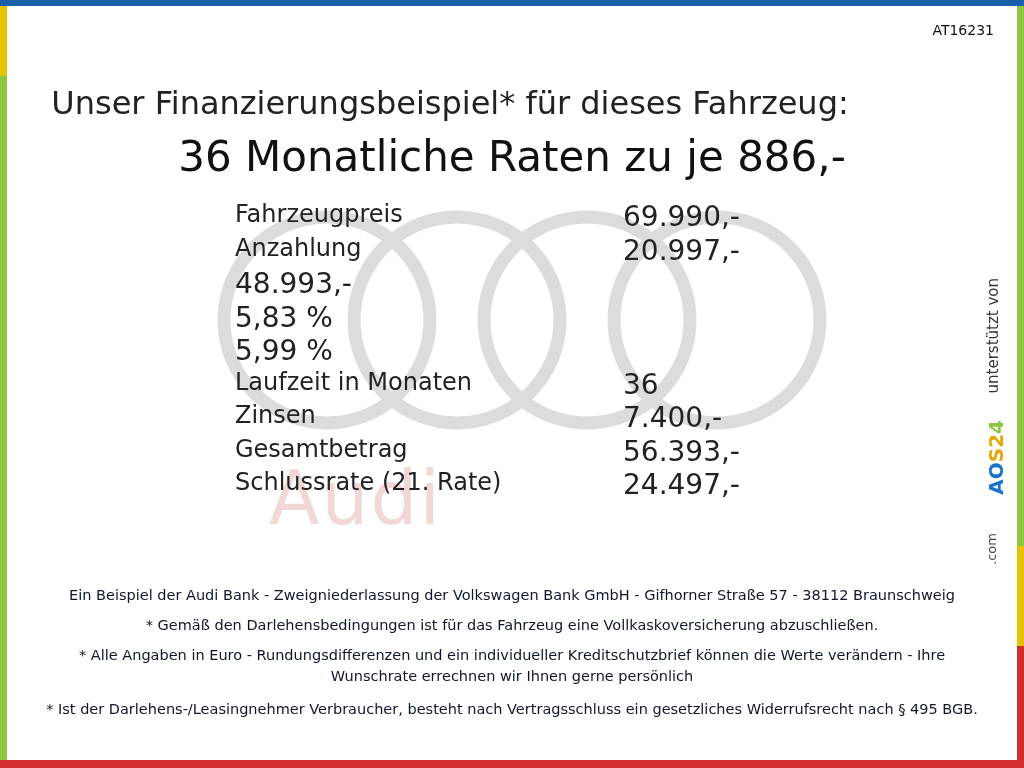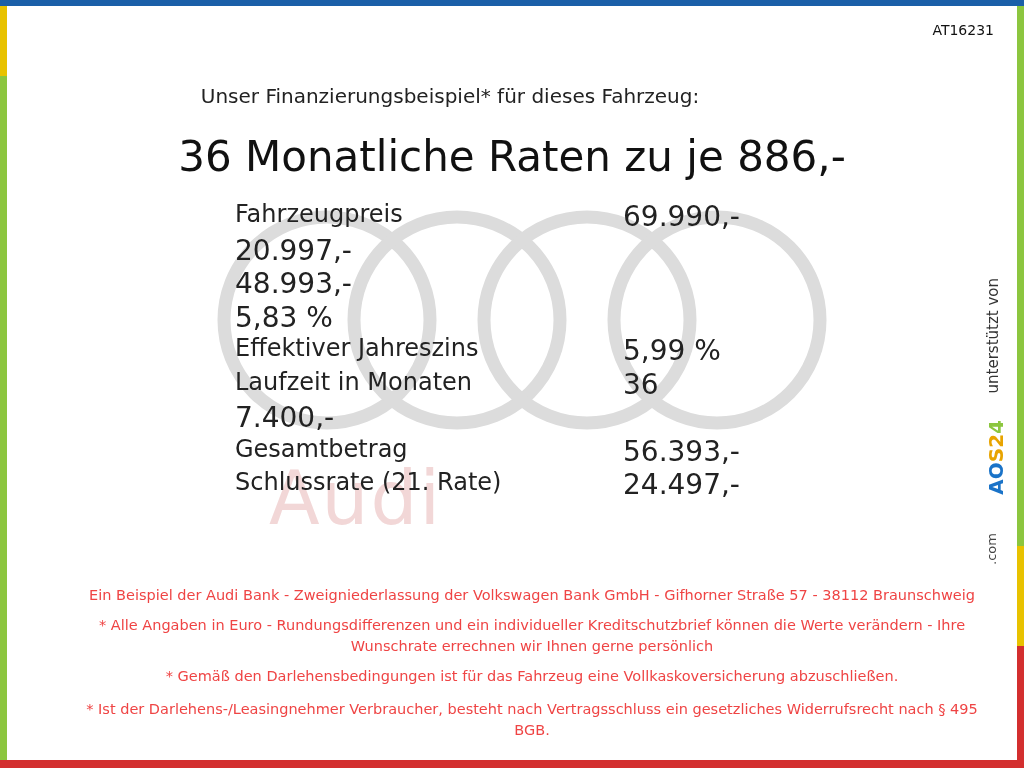--- a/index.html
+++ b/index.html
@@ -91,21 +91,21 @@
     color: #111;
     font-family: "DejaVu Sans", sans-serif;
   }
 
   .headline {
     position: absolute;
     top: 84px;
     left: 0;
     width: 900px;
     text-align: center;
-    font-size: 20px;
+    font-size: 32px;
     color: #222;
     font-weight: 400;
   }
   .subheadline {
     position: absolute;
     top: 132px;
     left: 0;
     width: 1024px;
     text-align: center;
     font-size: 42px;
@@ -139,24 +139,23 @@
 
   .footnotes {
     position: absolute;
     top: 585px;
     left: 40px;
     width: 944px;
     text-align: center;
   }
   .fn {
     font-size: 14.5px;
-    color: #ef4444;
+    color: #0f172a;
     line-height: 1.45;
     margin-bottom: 9px;
-    margin-left: 40px;
   }
   .fn.last {
     margin-top: 12px;
   }
 
   
   .supporter {
     position: absolute;
     right: 14px;
     top: 278px;
@@ -227,53 +226,54 @@
 
     <div class="headline">Unser Finanzierungsbeispiel* für dieses Fahrzeug:</div>
     <div class="subheadline">36 Monatliche Raten zu je 886,-</div>
 
     <div class="table">
       <div class="row">
         <div class="cell-label">Fahrzeugpreis</div>
         <div class="cell-value">69.990,-</div>
       </div>
       <div class="row">
+        <div class="cell-label">Anzahlung</div>
         <div class="cell-value">20.997,-</div>
       </div>
       <div class="row">
         <div class="cell-value">48.993,-</div>
       </div>
       <div class="row">
         <div class="cell-value">5,83 %</div>
       </div>
       <div class="row">
-        <div class="cell-label">Effektiver Jahreszins</div>
         <div class="cell-value">5,99 %</div>
       </div>
       <div class="row">
         <div class="cell-label">Laufzeit in Monaten</div>
         <div class="cell-value">36</div>
       </div>
       <div class="row">
+        <div class="cell-label">Zinsen</div>
         <div class="cell-value">7.400,-</div>
       </div>
       <div class="row">
         <div class="cell-label">Gesamtbetrag</div>
         <div class="cell-value">56.393,-</div>
       </div>
       <div class="row">
         <div class="cell-label">Schlussrate (21. Rate)</div>
         <div class="cell-value">24.497,-</div>
       </div>
     </div>
 
     <div class="footnotes">
       <div class="fn">Ein Beispiel der Audi Bank - Zweigniederlassung der Volkswagen Bank GmbH - Gifhorner Straße 57 - 38112 Braunschweig</div>
+      <div class="fn">* Gemäß den Darlehensbedingungen ist für das Fahrzeug eine Vollkaskoversicherung abzuschließen.</div>
       <div class="fn">* Alle Angaben in Euro - Rundungsdifferenzen und ein individueller Kreditschutzbrief können die Werte verändern - Ihre Wunschrate errechnen wir Ihnen gerne persönlich</div>
-      <div class="fn">* Gemäß den Darlehensbedingungen ist für das Fahrzeug eine Vollkaskoversicherung abzuschließen.</div>
       <div class="fn last">* Ist der Darlehens-/Leasingnehmer Verbraucher, besteht nach Vertragsschluss ein gesetzliches Widerrufsrecht nach § 495 BGB.</div>
     </div>
 
     <div class="supporter">
       <div class="supporter-text">unterstützt von</div>
       <div class="supporter-logo"><span class="logo-a">A</span><span class="logo-o">O</span><span class="logo-s">S</span><span class="logo-2">2</span><span class="logo-4">4</span></div>
       <div class="supporter-dotcom">.com</div>
     </div>
 
   </div>

